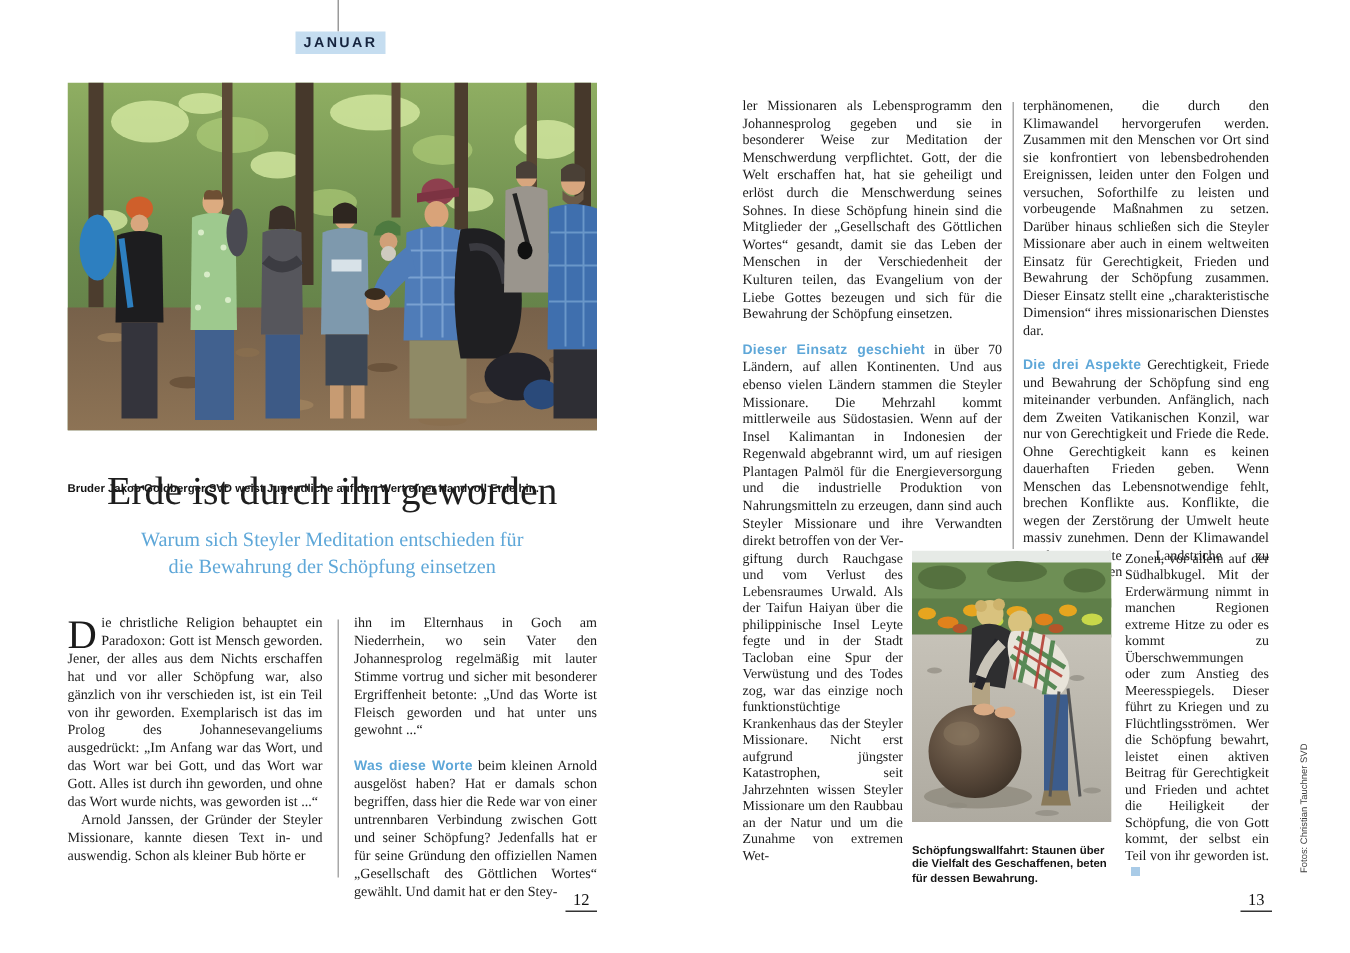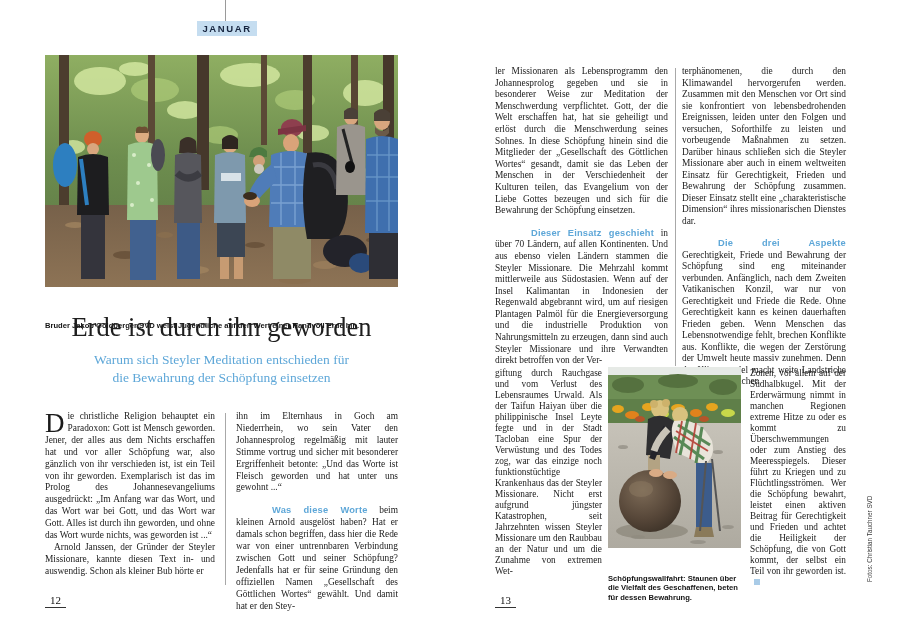--- a/index.html
+++ b/index.html
@@ -13,21 +13,21 @@
          font-size:9.5px;letter-spacing:1.6px;font-family:Liberation Sans, sans-serif;}
 
   
   .photo1{position:absolute;left:45px;top:55px;width:353px;height:232px;}
   .photo2{position:absolute;left:608px;top:367px;width:133px;height:181px;}
   svg{display:block;}
 
   
   .caption{font-family:Liberation Sans, sans-serif;font-weight:bold;color:#141414;margin-top:30px;}
   .caption1{position:absolute;left:45px;top:291px;width:353px;font-size:7.6px;line-height:9px;}
-  .caption2{position:absolute;left:608px;top:544px;width:136px;font-size:7.6px;line-height:9.4px;}
+  .caption2{position:absolute;left:608px;top:532px;width:136px;font-size:7.6px;line-height:9.4px;}
 
   
   .title{position:absolute;left:45px;top:312px;width:353px;text-align:center;
          font-size:26.5px;line-height:30px;color:#1e1e1e;font-weight:400;}
   .subtitle{position:absolute;left:45px;top:351px;width:353px;text-align:center;
             color:#5ea7d8;font-size:13.5px;line-height:17.5px;}
   .byline{position:absolute;left:45px;top:387px;width:353px;text-align:center;
           font-style:italic;font-weight:bold;font-size:8.8px;color:#222;}
 
   
@@ -38,30 +38,30 @@
   .colL1{left:45px;top:411px;width:170px;}
   .colL2{left:236px;top:411px;width:162px;}
   .colR1{left:495px;top:66px;width:173px;line-height:11.6px;}
   .colR2{left:682px;top:66px;width:164px;line-height:11.5px;}
   .narrow{position:absolute;font-size:9.3px;line-height:11px;text-align:justify;}
   .narrowR1{left:495px;top:368px;width:107px;}
   .narrowR2{left:750px;top:368px;width:96px;}
 
   .dropcap{float:left;font-size:27px;line-height:22px;padding:1px 3px 0 0;color:#1b1b1b;}
   .runin{color:#5ea7d8;font-family:"Liberation Sans",sans-serif;font-weight:bold;
-         font-size:9.3px;letter-spacing:.2px;margin-left:36px;}
+         font-size:9.3px;letter-spacing:.2px;}
   .endmark{display:inline-block;width:6px;height:6px;background:#a9cbe7;margin-left:4px;}
 
   
   .rule{position:absolute;width:1px;background:#a8a8a8;}
   .ruleL{left:225px;top:413px;height:172px;}
   .ruleR{left:675px;top:68px;height:298px;}
 
   
-  .pagenum{position:absolute;width:353px;text-align:left;font-size:11px;color:#111;}
+  .pagenum{position:absolute;width:353px;text-align:right;font-size:11px;color:#111;}
   .pagenum span{display:inline-block;border-bottom:1px solid #333;padding:0 5px 1px;}
   .pn12{left:45px;top:594px;}
   .pn13{left:495px;top:594px;}
 
   
   .credit{position:absolute;left:866px;top:582px;transform:rotate(-90deg);
           transform-origin:0 0;white-space:nowrap;font-family:"Liberation Sans",sans-serif;
           font-size:6.3px;color:#3a3a3a;}
 </style>
 </head>

